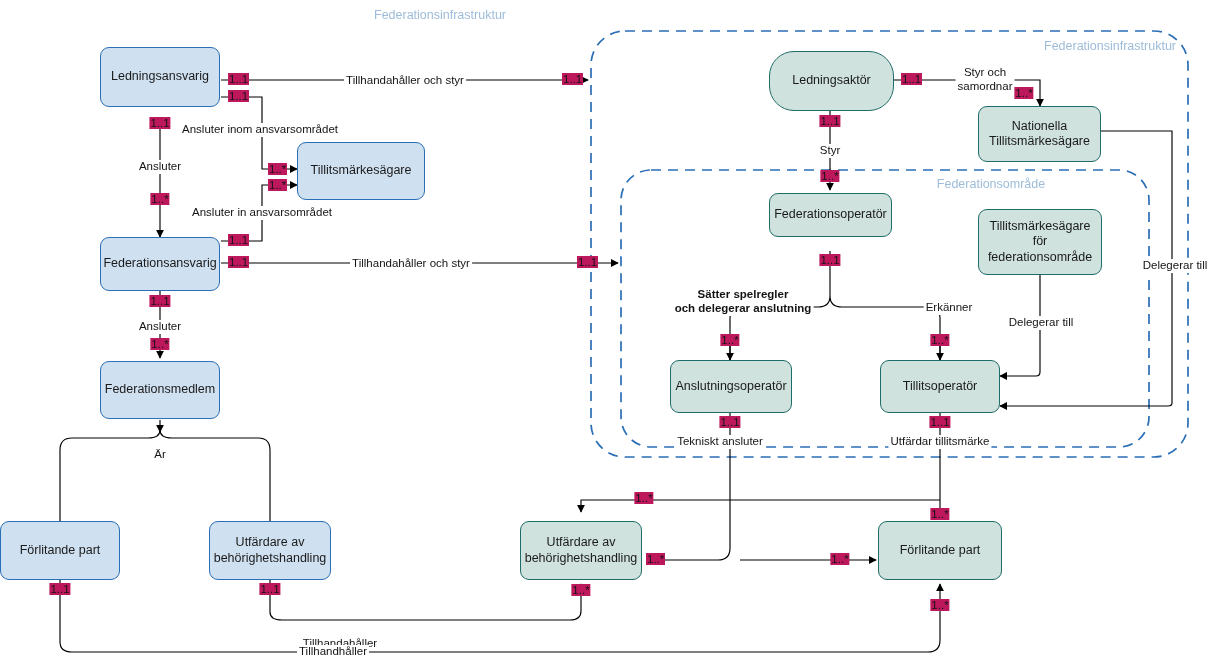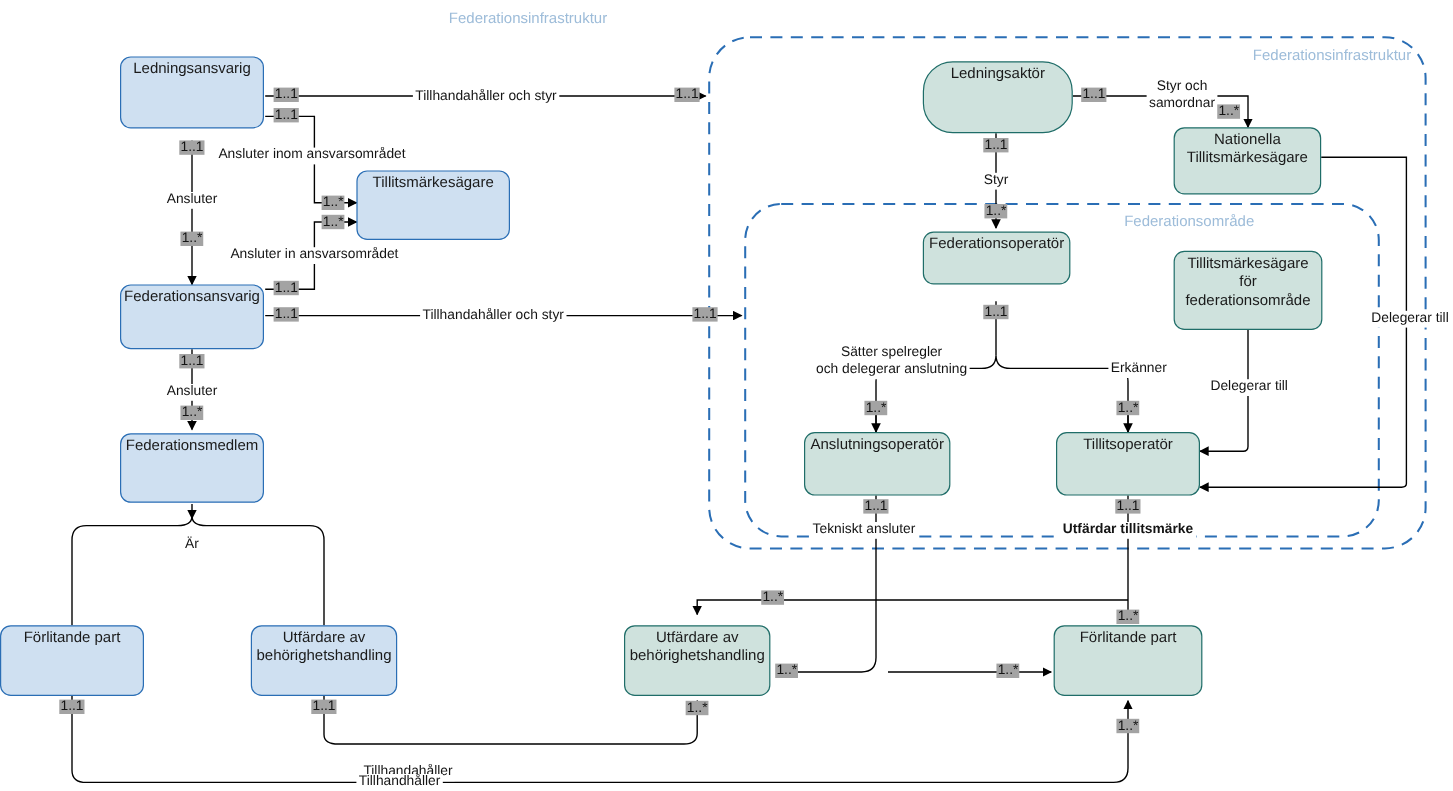--- a/index.html
+++ b/index.html
@@ -19,21 +19,21 @@
     position: absolute;
     left: 0;
     top: 0;
     width: 1211px;
     height: 659px;
   }
   .node {
     position: absolute;
     box-sizing: border-box;
     display: flex;
-    align-items: flex-start;
+    align-items: center;
     justify-content: center;
     text-align: center;
     border-radius: 9px;
     font-size: 12.5px;
     color: #1a1a1a;
     line-height: 1.22;
     padding: 2px 5px;
     z-index: 4;
   }
   .node.blue {
@@ -54,21 +54,21 @@
     background: #ffffff;
     padding: 0 2px;
   }
   .lbl.ctr { transform: translateX(-50%); text-align: center; }
   .mult {
     position: absolute;
     font-size: 11.5px;
     color: #141414;
     white-space: pre;
     z-index: 6;
-    background: #a3a3a3;
+    background: #be185d;
     padding: 0 1px;
   }
   .mult.ctr { transform: translateX(-50%); }
   .zonetitle {
     position: absolute;
     font-size: 12.5px;
     color: #9dbcd9;
     white-space: pre;
     z-index: 3;
   }
@@ -207,27 +207,27 @@
   <div class="lbl ctr" style="left:411px; top:257px;">Tillhandahåller och styr</div>
   <div class="lbl ctr" style="left:260px; top:123px;">Ansluter inom ansvarsområdet</div>
   <div class="lbl ctr" style="left:262px; top:206px;text-align:center;">Ansluter in ansvarsområdet</div>
   <div class="lbl ctr" style="left:160px; top:160px;">Ansluter</div>
   <div class="lbl ctr" style="left:160px; top:320px;">Ansluter</div>
   <div class="lbl ctr" style="left:160px; top:448px;">Är</div>
 
   <div class="lbl ctr" style="left:985px; top:66px; text-align:center;">Styr och
 samordnar</div>
   <div class="lbl ctr" style="left:830px; top:144px;">Styr</div>
-  <div class="lbl ctr" style="left:743px; top:288px; text-align:center;">Sätter spelregler
+  <div class="lbl ctr" style="left:743px; top:288px; text-align:center;font-weight:bold;">Sätter spelregler
 och delegerar anslutning</div>
   <div class="lbl ctr" style="left:949px; top:301px;">Erkänner</div>
   <div class="lbl ctr" style="left:1041px; top:316px;">Delegerar till</div>
   <div class="lbl ctr" style="left:1175px; top:259px;">Delegerar till</div>
   <div class="lbl ctr" style="left:720px; top:435px;">Tekniskt ansluter</div>
-  <div class="lbl ctr" style="left:940px; top:435px;font-weight:bold;">Utfärdar tillitsmärke</div>
+  <div class="lbl ctr" style="left:940px; top:435px;">Utfärdar tillitsmärke</div>
   <div class="lbl ctr" style="left:340px; top:613px;margin-top:24px;">Tillhandahåller</div>
   <div class="lbl ctr" style="left:333px; top:645px;">Tillhandhåller</div>
 
   <div class="mult" style="left:228px; top:73px;">1..1</div>
   <div class="mult" style="left:228px; top:90px;">1..1</div>
   <div class="mult" style="left:562px; top:73px;">1..1</div>
   <div class="mult ctr" style="left:160px; top:117px;">1..1</div>
   <div class="mult ctr" style="left:160px; top:193px;">1..*</div>
   <div class="mult" style="left:268px; top:163px;">1..*</div>
   <div class="mult" style="left:268px; top:179px;">1..*</div>

